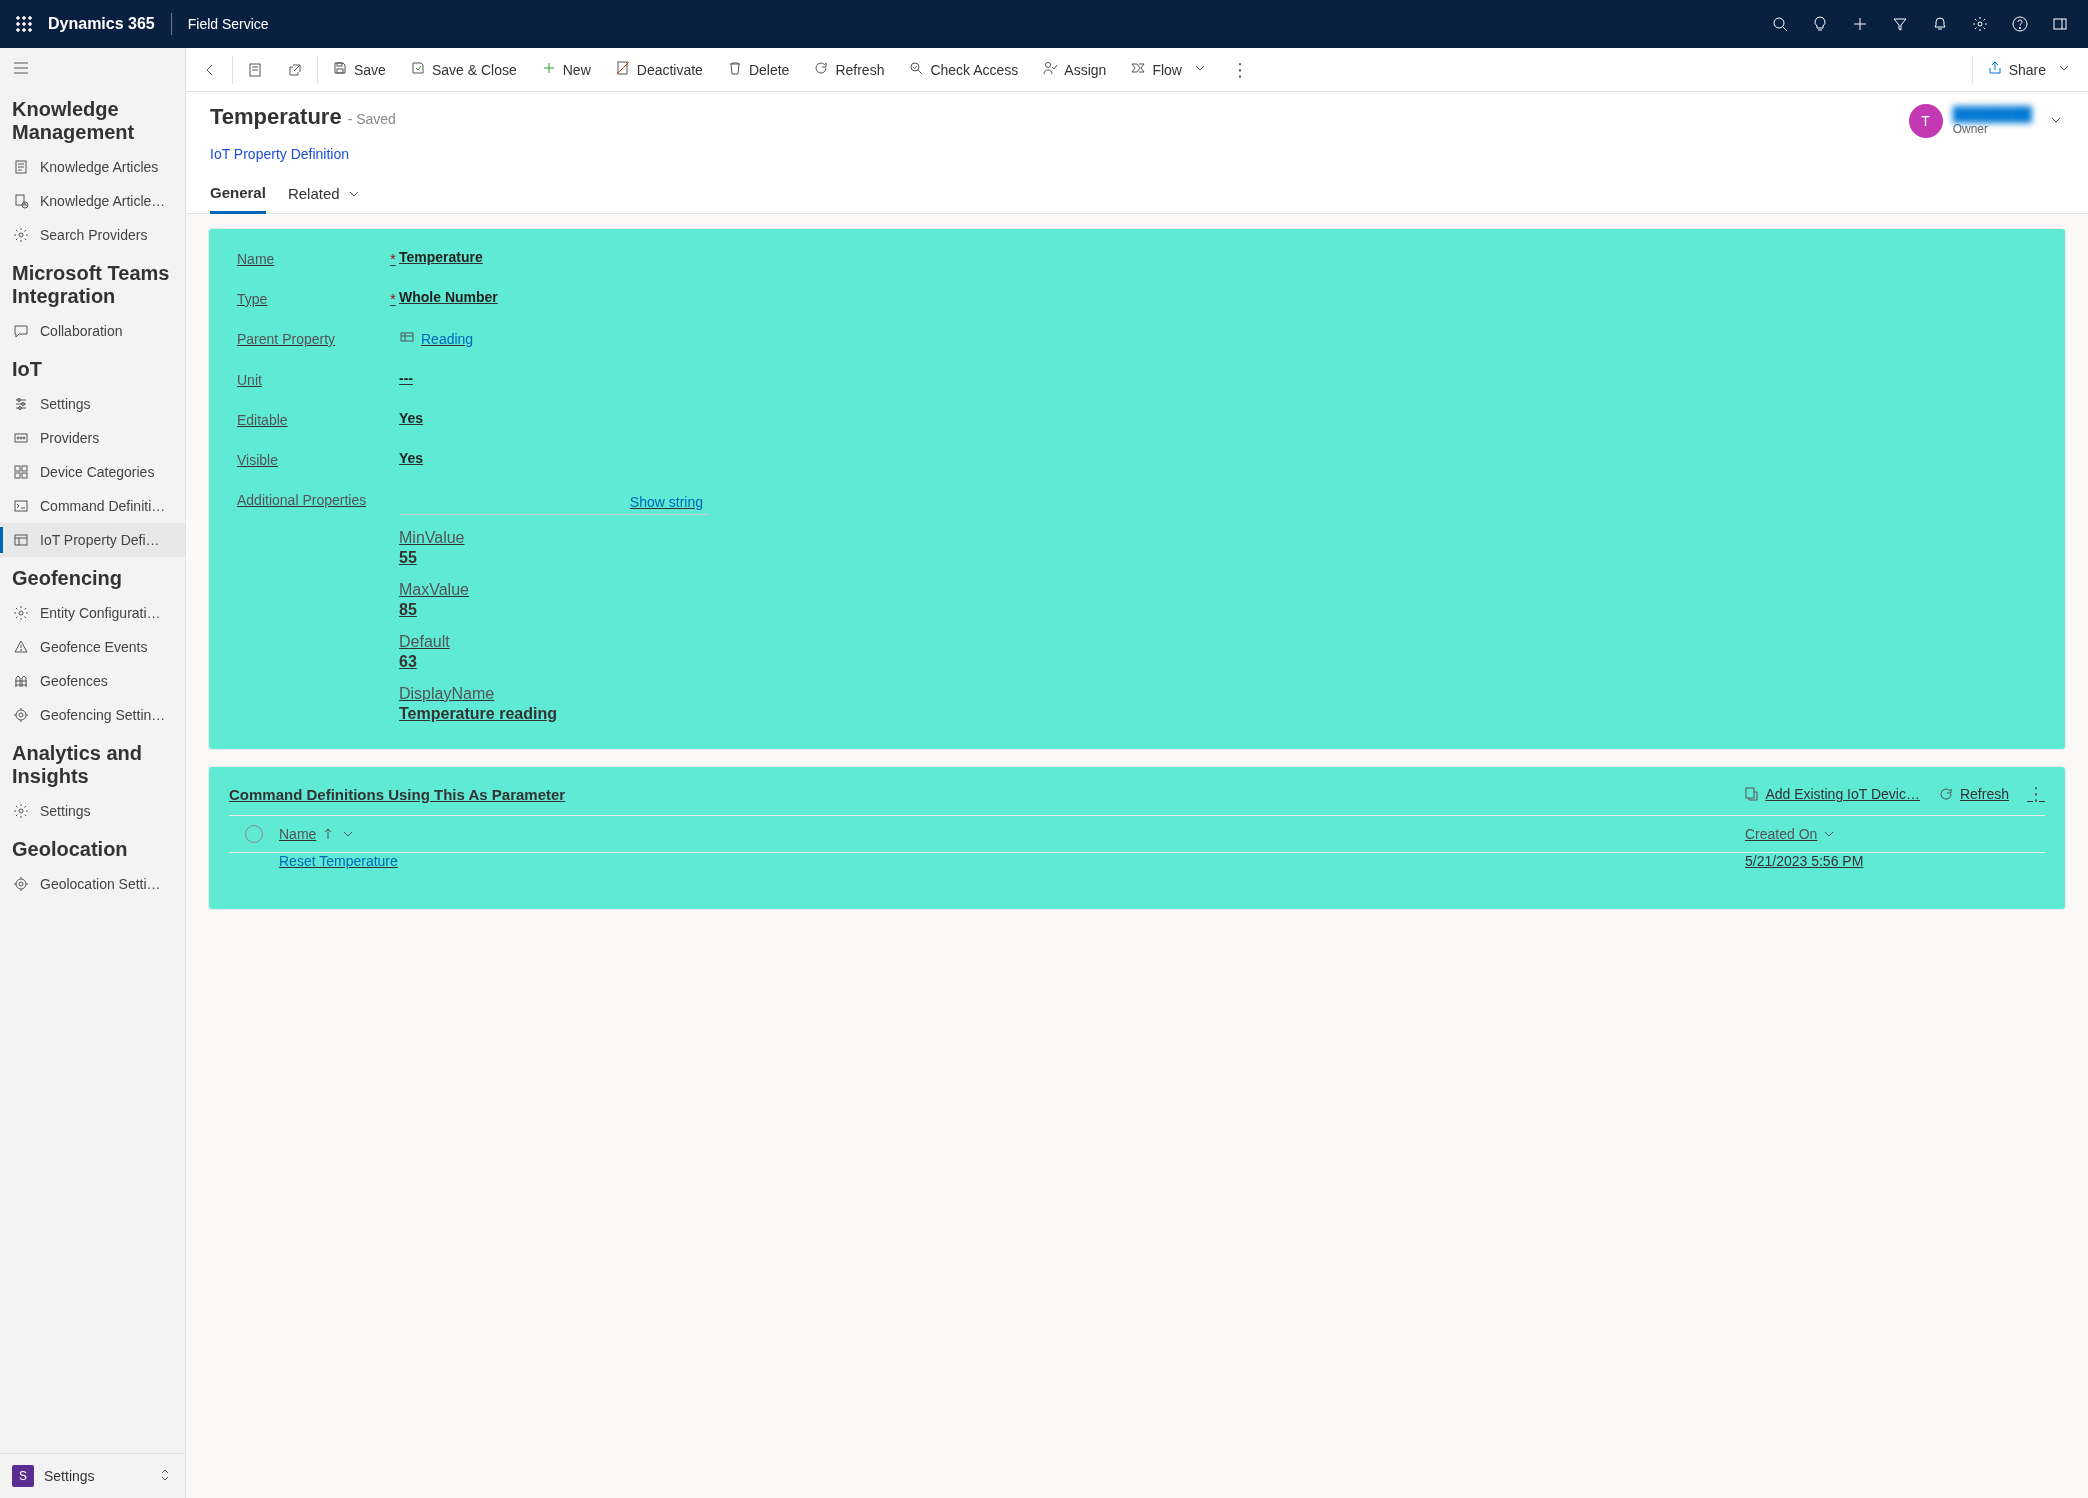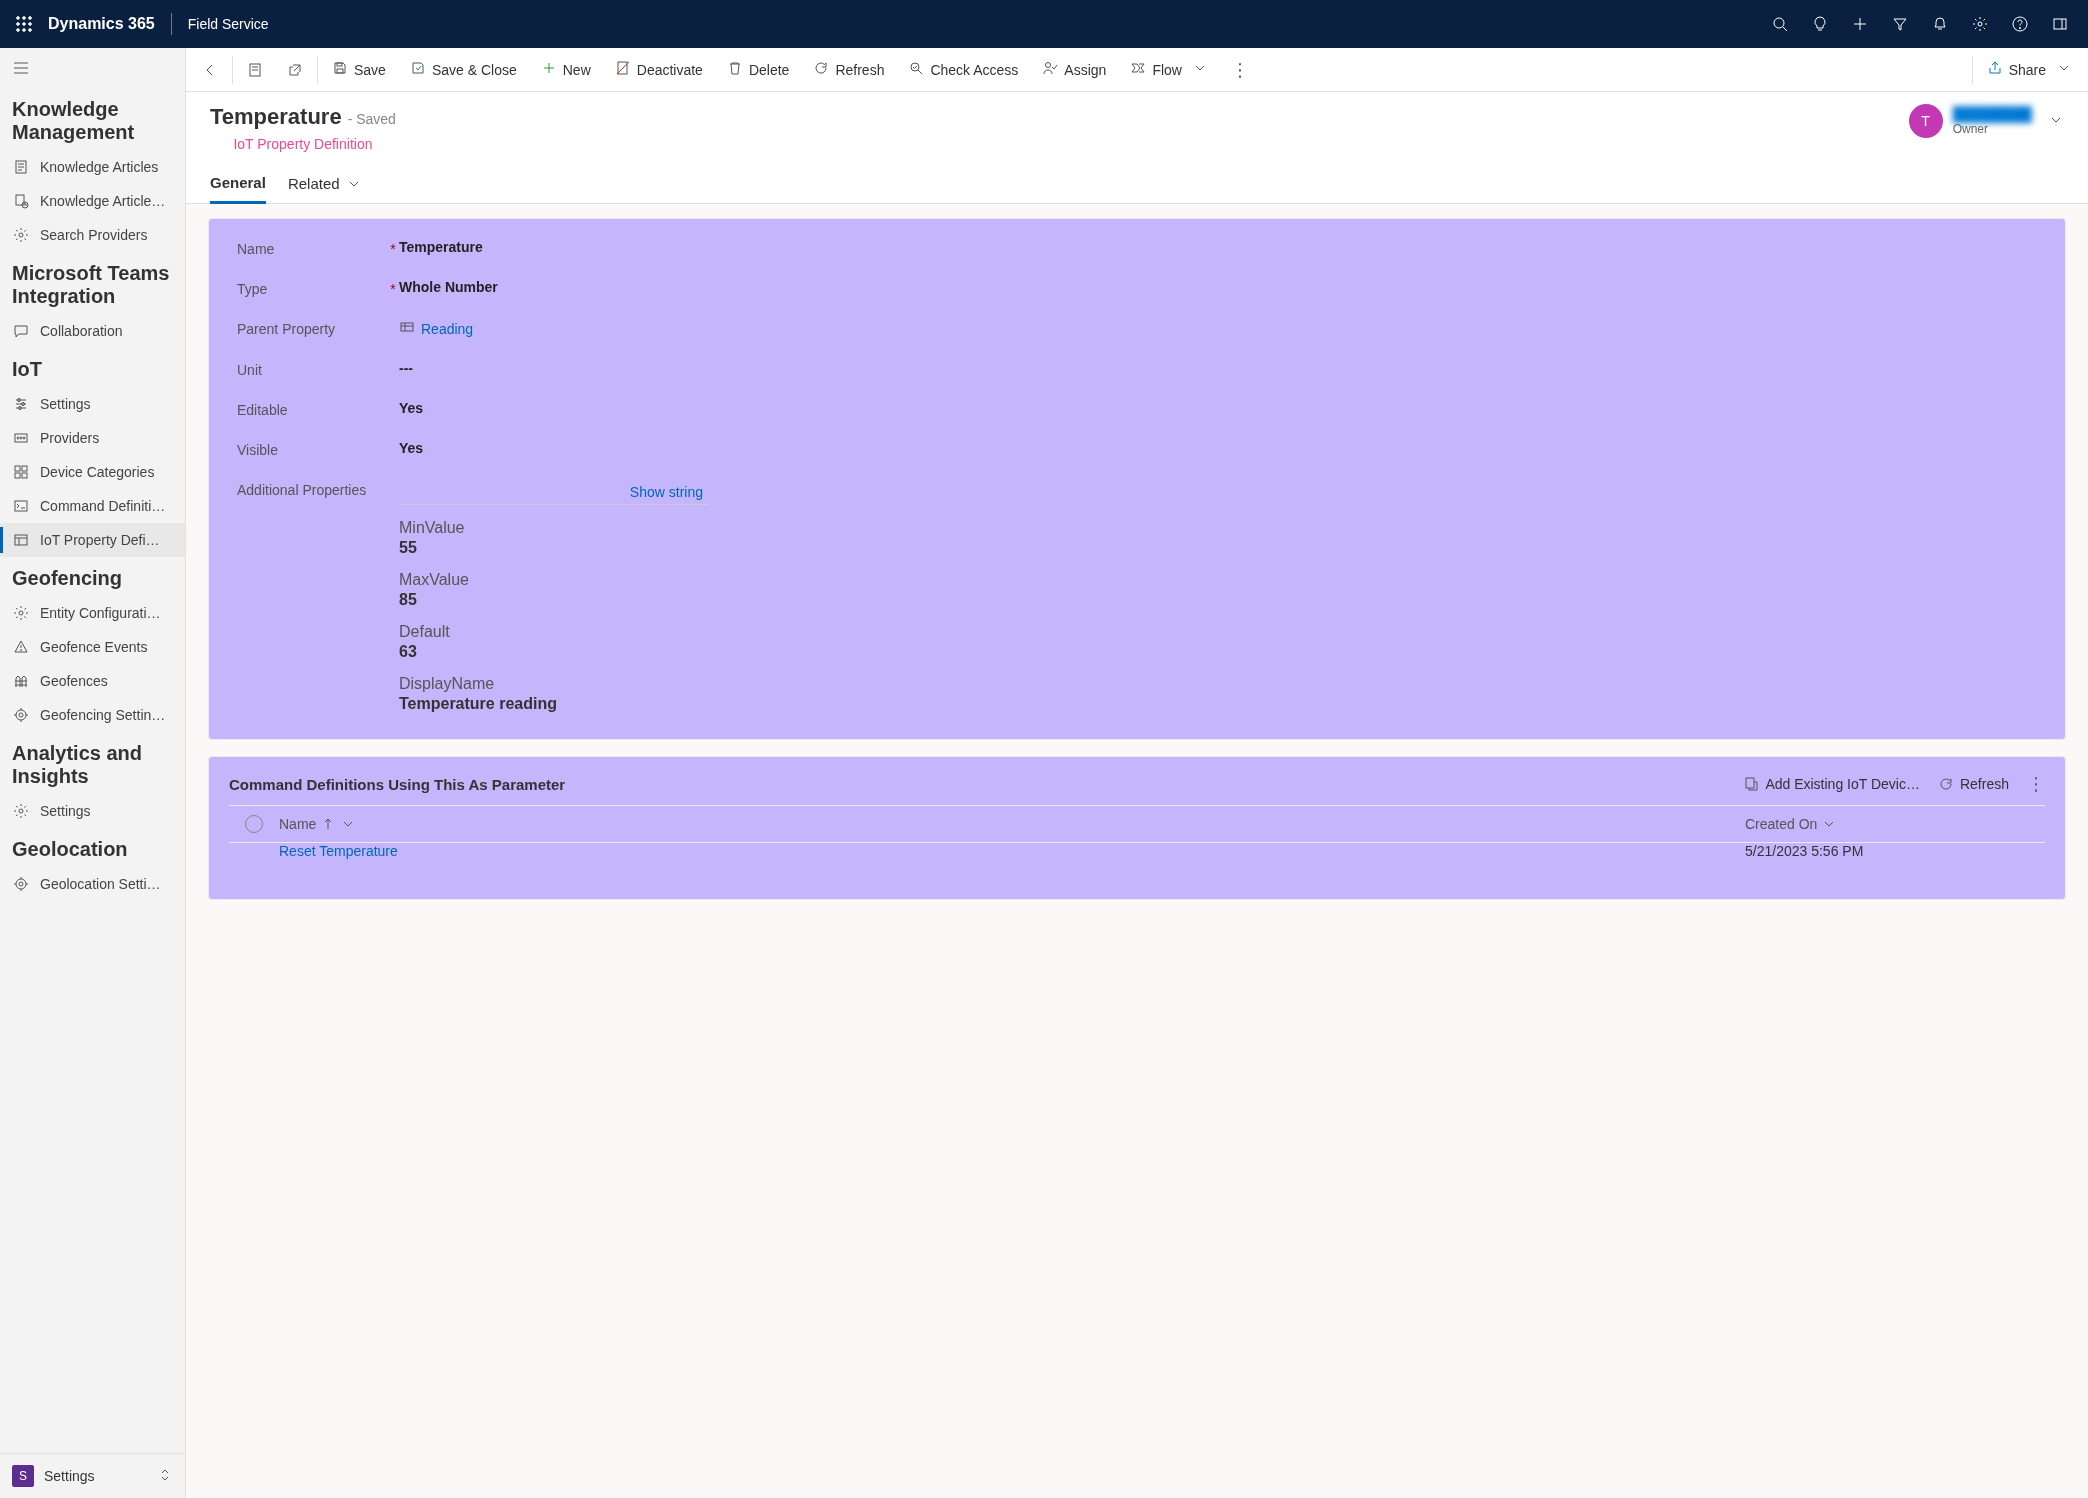--- a/index.html
+++ b/index.html
@@ -50,37 +50,37 @@
   .cmdbar .share-ico svg{stroke:#0078d4;}
   .cmdbar .spacer{flex:1;}
   .cmdbar .more{font-size:18px;color:#555;}
   .cmdbar .chev-sm{margin-left:4px;}
   
   
   .page-header { padding: 12px 24px 0 24px; background:#fff;}
   .page-header .row1 { display:flex; align-items:flex-start;}
   .rec-title { font-size:22px; font-weight:600;}
   .rec-status { font-size:14px; color:#888; font-weight:400; margin-left:6px;}
-  .rec-type { font-size:14px; color:#ec4899; margin-top:6px;text-align:center;}
+  .rec-type { font-size:14px; color:#1d4ed8; margin-top:16px;}
   .owner-block { margin-left:auto; display:flex; align-items:center; gap:10px;}
   .avatar { width:34px;height:34px;border-radius:50%; background:#c239b3; color:#fff; display:flex;align-items:center;justify-content:center; font-size:14px;}
   .owner-text .name { color:#0078d4; font-size:14px; filter: blur(3px);}
   .owner-text .role { color:#666; font-size:12px;}
   .owner-block .chev { margin-left:6px; cursor:pointer;}
   
   
   .tabs { display:flex; gap:22px; margin-top:14px; border-bottom:1px solid #e1e1e1; padding-left:24px;}
   .tab { padding: 8px 0 10px 0; cursor:pointer; font-size:15px; color:#333; display:flex;align-items:center;gap:6px;}
   .tab.active { font-weight:600; border-bottom: 3px solid #0067b8; margin-bottom:-1px;}
   
   
   .content-scroll { flex:1; overflow-y:auto; background:#faf9f8; padding: 14px 22px;}
   .content-scroll::-webkit-scrollbar{width:10px;}
   .content-scroll::-webkit-scrollbar-thumb{background:#c1c1c1;border-radius:5px;}
-  .card { background:#c4b5fd; border:1px solid #edebe9; border-radius:4px; padding: 20px 28px; margin-bottom:16px;}
+  .card { background:#5eead4; border:1px solid #edebe9; border-radius:4px; padding: 20px 28px; margin-bottom:16px;text-decoration:underline;}
   .field { display:flex; align-items:flex-start; margin-bottom:22px;}
   .field .flabel { width:150px; flex:0 0 150px; color:#555; font-size:14px; padding-top:2px;}
   .field .req { color:#a80000; width:12px; text-align:center; padding-top:2px;}
   .field .noreq { width:12px;}
   .field .fvalue { flex:1; font-weight:600; color:#222; font-size:14px;}
   .field .fvalue.link { color:#0067b8; font-weight:400;}
   .lookup { display:flex; align-items:center; gap:6px;}
   .lookup svg{stroke:#555;fill:none;}
   .show-string { text-align:right; border-bottom:1px solid #ccc; padding:4px 6px; max-width:310px;}
   .show-string a{ color:#0067b8; cursor:pointer;}

